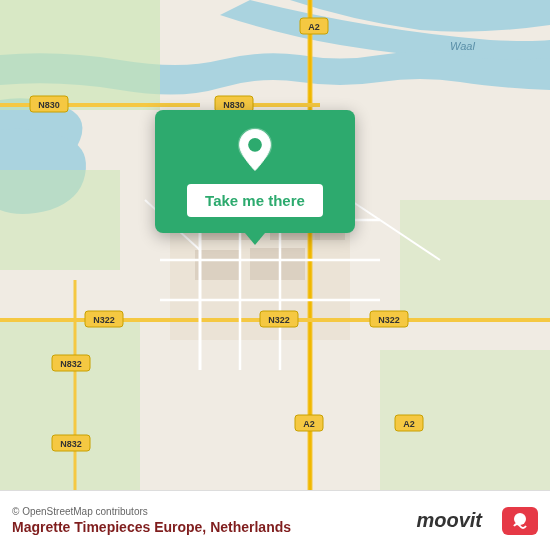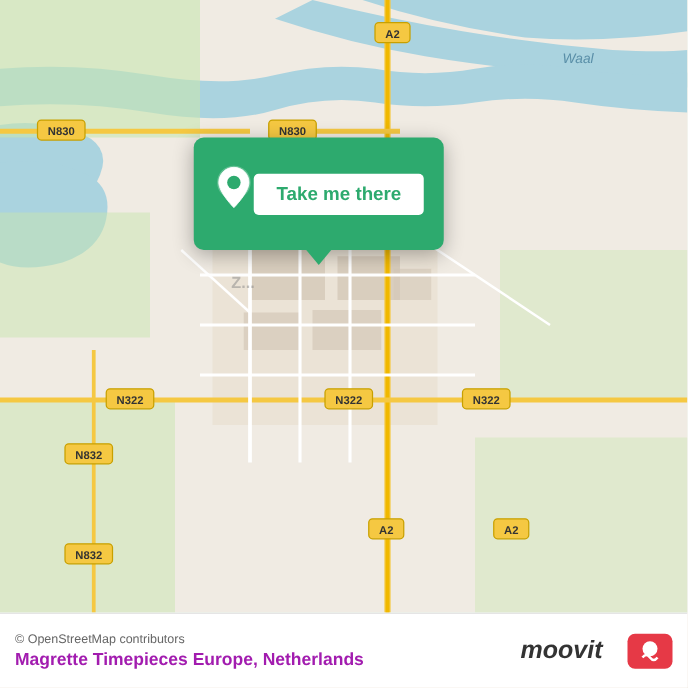--- a/index.html
+++ b/index.html
@@ -32,21 +32,21 @@
     
     #popup-card {
       position: absolute;
       top: 110px;
       left: 155px;
       width: 200px;
       background: #2daa6e;
       border-radius: 8px;
       padding: 16px;
       display: flex;
-      flex-direction: row;
+      flex-direction: column;
       align-items: center;
       box-shadow: 0 4px 16px rgba(0,0,0,0.3);
       cursor: pointer;
     }
 
     #popup-card::after {
       content: '';
       position: absolute;
       bottom: -12px;
       left: 50%;
@@ -93,21 +93,21 @@
     }
 
     #osm-attribution {
       font-size: 10px;
       color: #666;
     }
 
     #location-title {
       font-size: 14px;
       font-weight: 600;
-      color: #a21caf;
+      color: #7f1d1d;
       margin-top: 2px;
     }
 
     #moovit-logo {
       display: flex;
       align-items: center;
       gap: 20px;
     }
 
     #moovit-logo-text {

